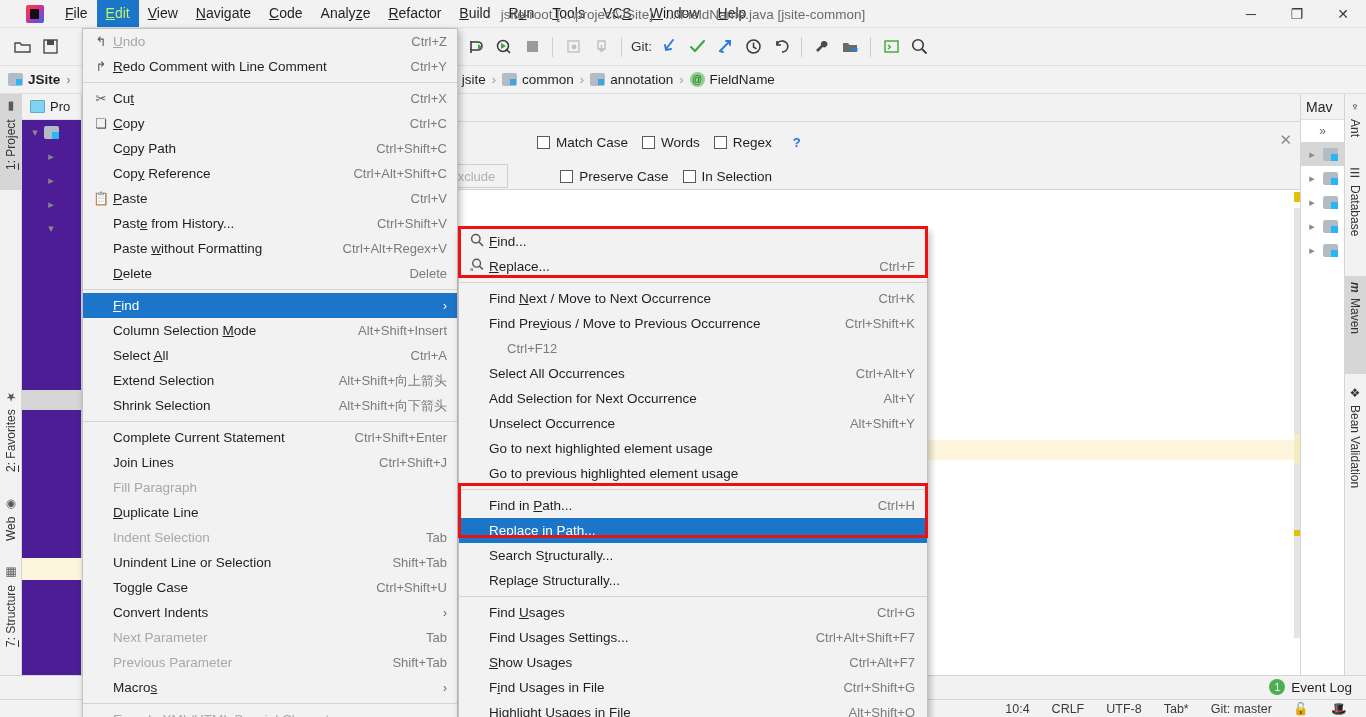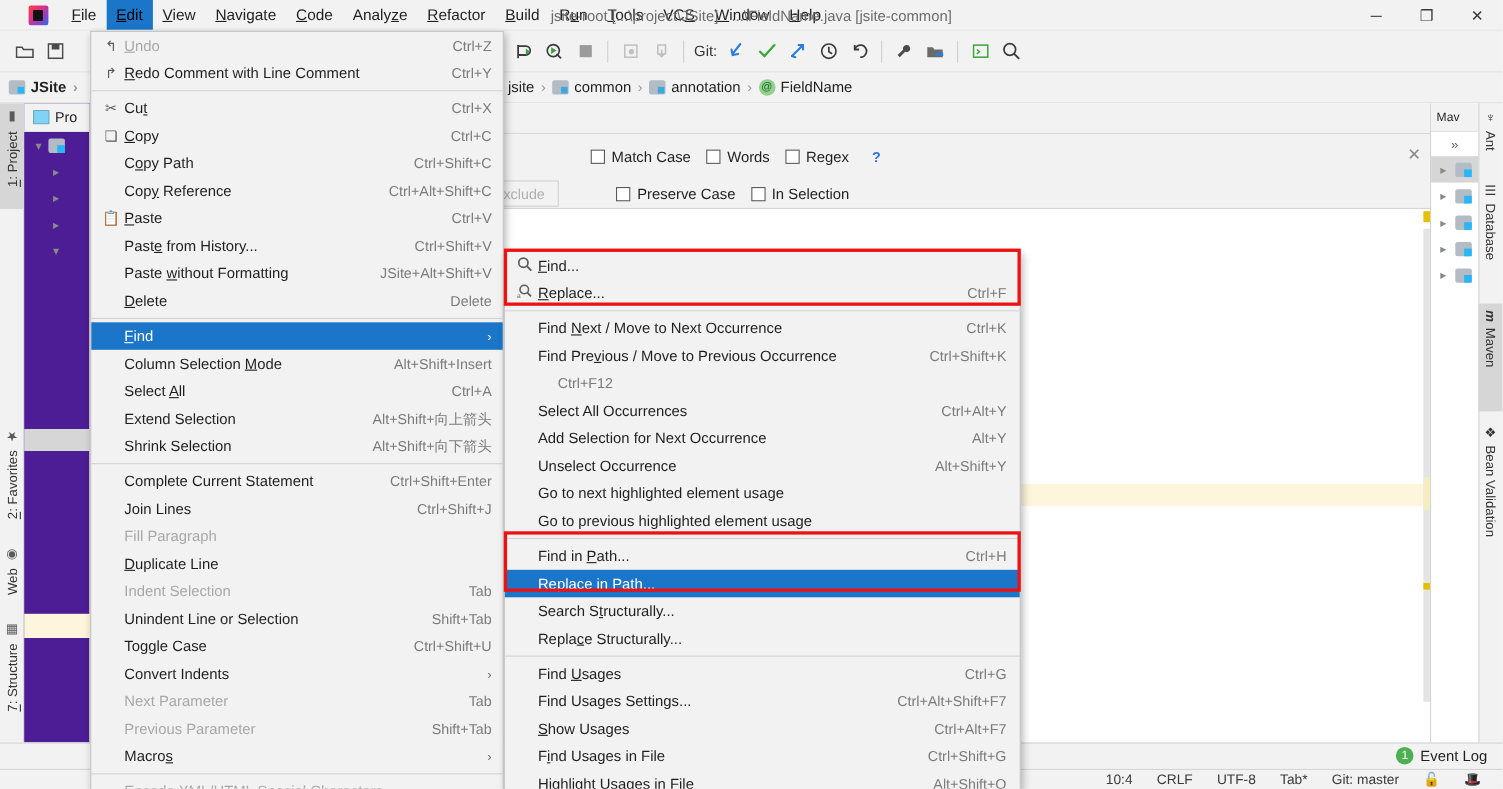--- a/index.html
+++ b/index.html
@@ -27,21 +27,21 @@
   .jb-logo::after {
     content: ""; position: absolute; left: 4px; top: 4px; width: 9px; height: 10px;
     background: #111; border-radius: 1px;
   }
   .menubar { display: flex; align-items: center; height: 28px; }
   .menu-item {
     padding: 4px 9px; font-size: 14px; color: #1f1f1f; line-height: 19px;
     cursor: default; white-space: nowrap;
   }
   .menu-item .mn { text-decoration: underline; }
-  .menu-item.active { background: #1b75c9; color: #000000; }
+  .menu-item.active { background: #1b75c9; color: #bef264; }
   .win-title {
     position: absolute; left: 0; right: 0; top: 0; height: 28px;
     display: flex; align-items: center; justify-content: center;
     font-size: 13.5px; color: #6b6b6b; pointer-events: none;
   }
   .win-btns { position: absolute; right: 0; top: 0; height: 28px; display: flex; }
   .win-btn {
     width: 46px; height: 28px; display: flex; align-items: center; justify-content: center;
     font-size: 14px; color: #3a3a3a;
   }
@@ -189,21 +189,21 @@
   }
   .rtab.sel { background: #d6d6d6; }
 
   
   .maven-panel {
     position: absolute; right: 22px; top: 94px; width: 44px; height: 581px;
     background: #fff; border-left: 1px solid #d5d5d5;
   }
   .maven-head {
     height: 26px; background: #f2f2f2; border-bottom: 1px solid #e0e0e0;
-    display: flex; align-items: center; padding-left: 5px; font-size: 11px;
+    display: flex; align-items: center; padding-left: 5px; font-size: 14px;
   }
   .maven-tools { height: 22px; display: flex; align-items: center; justify-content: center; color: #666; font-size: 12px; }
   .mv-row { height: 24px; display: flex; align-items: center; gap: 4px; padding-left: 4px; }
   .mv-row.sel { background: #d6d6d6; }
   .mv-ic { width: 15px; height: 13px; background: #b3bcc4; border-radius: 2px; position: relative; flex: none; }
   .mv-ic::after { content: ""; position: absolute; right: 0; bottom: 0; width: 7px; height: 7px; background: #29b6f6; }
 
   
   .bottom-tabs {
     position: absolute; left: 0; top: 675px; width: 1366px; height: 24px;
@@ -670,21 +670,21 @@
       <span class="sc">Ctrl+V</span>
     </div>
     <div class="mrow">
       <span class="ic"></span>
       <span class="lbl">Past<span class="mn">e</span> from History...</span>
       <span class="sc">Ctrl+Shift+V</span>
     </div>
     <div class="mrow">
       <span class="ic"></span>
       <span class="lbl">Paste <span class="mn">w</span>ithout Formatting</span>
-      <span class="sc">JSite+Alt+Shift+V</span>
+      <span class="sc">Ctrl+Alt+Regex+V</span>
     </div>
     <div class="mrow">
       <span class="ic"></span>
       <span class="lbl"><span class="mn">D</span>elete</span>
       <span class="sc">Delete</span>
     </div>
     <div class="msep"></div>
 
     <div class="mrow hl">
       <span class="ic"></span>

